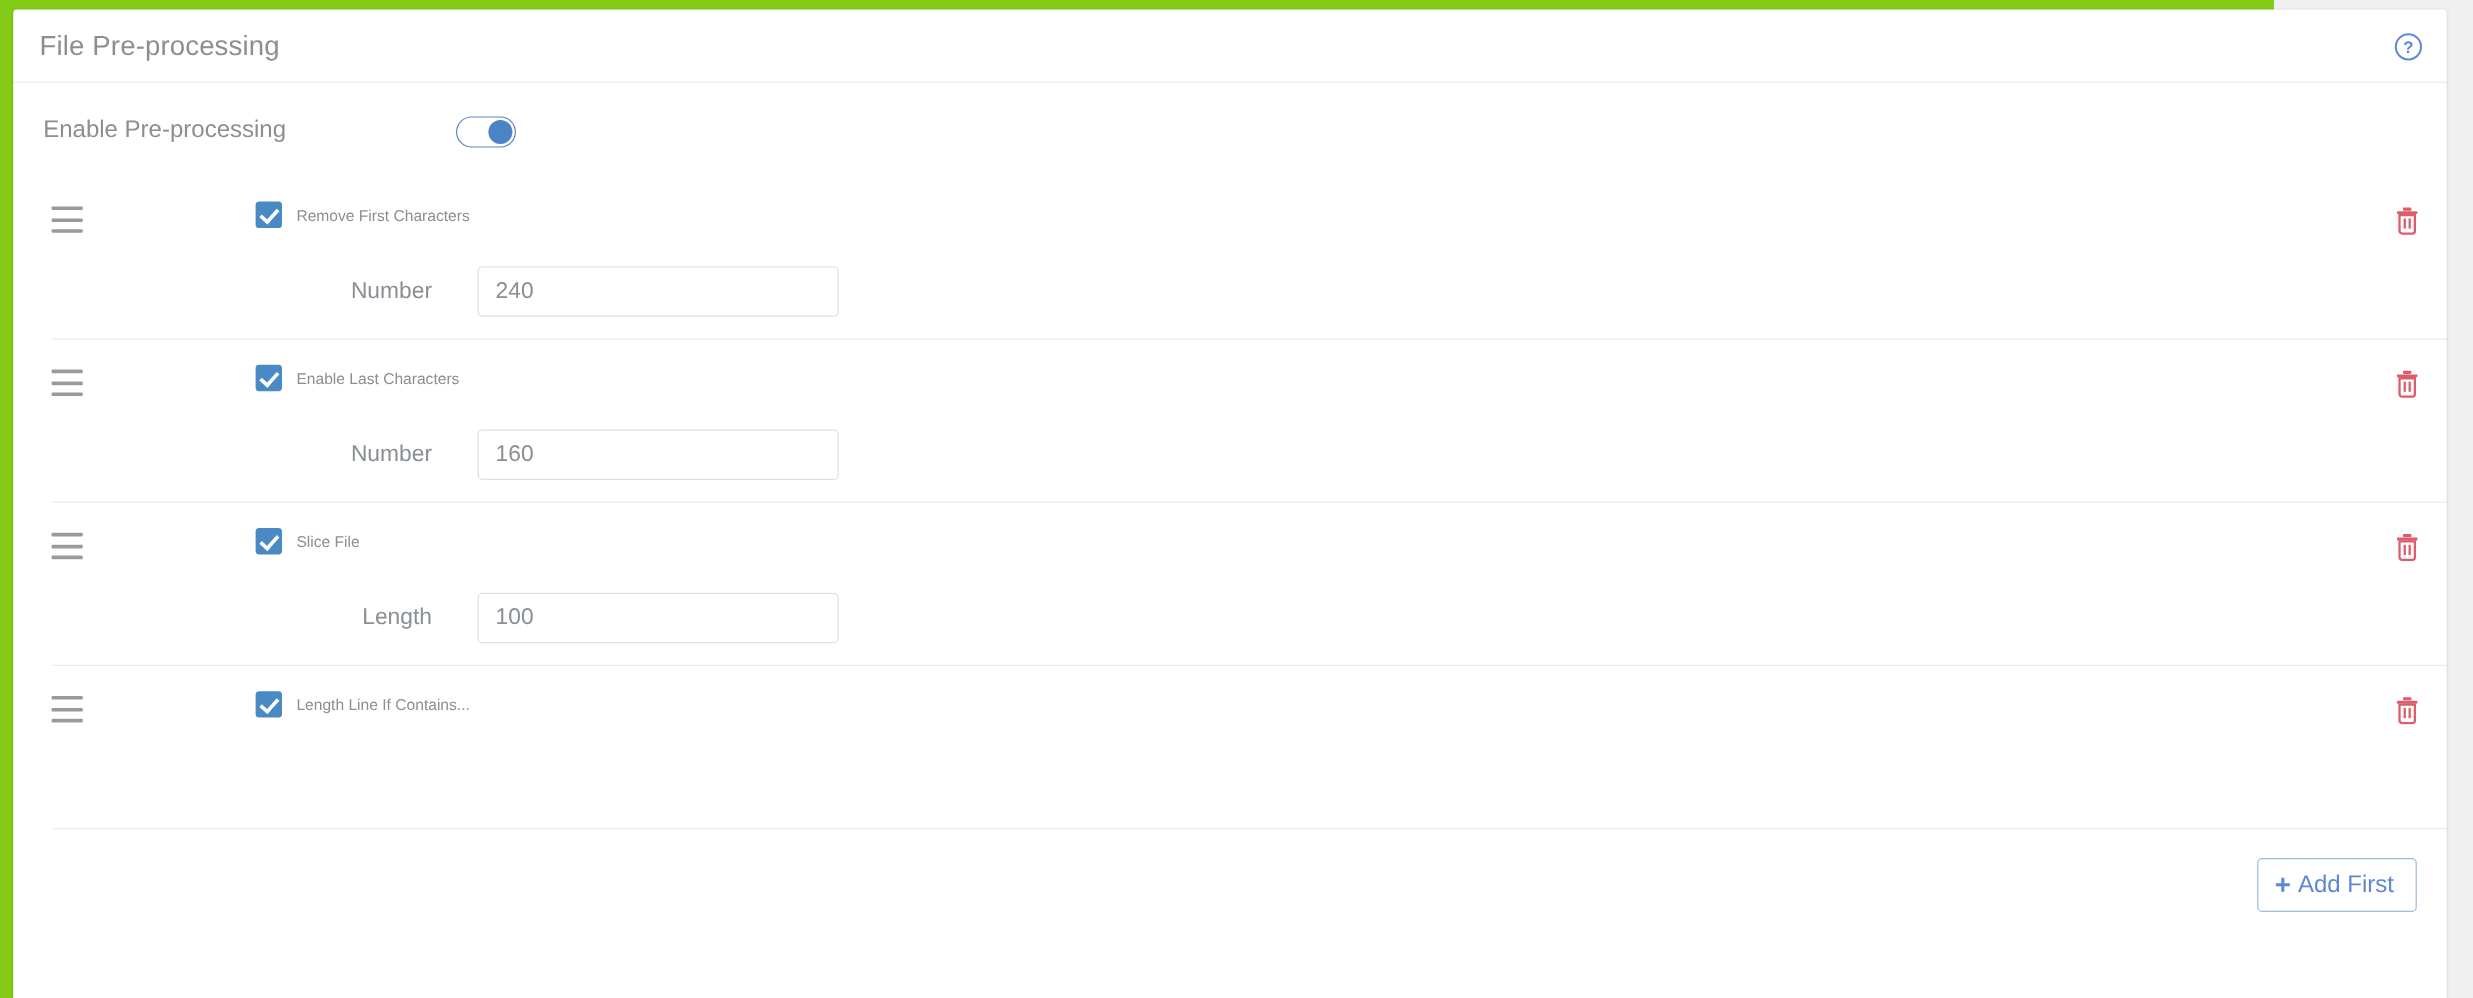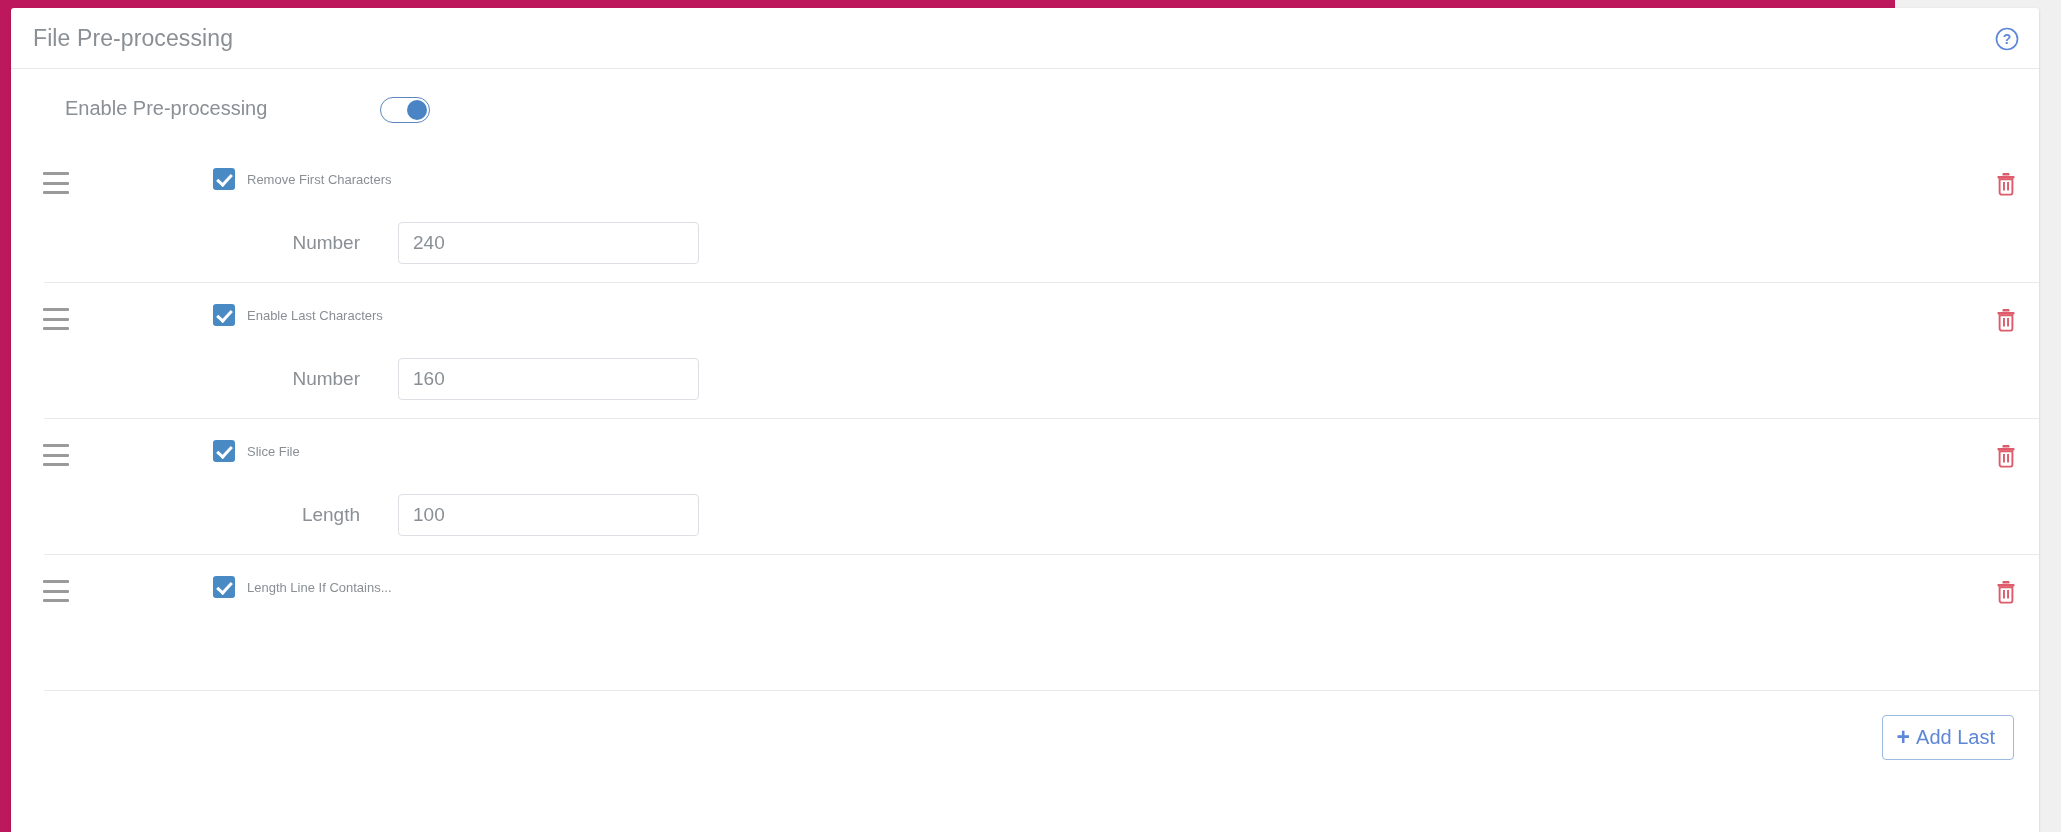--- a/index.html
+++ b/index.html
@@ -10,21 +10,21 @@
     height: 832px;
     background: #f0f0f0;
     font-family: "Liberation Sans", sans-serif;
     overflow: hidden;
   }
 
   .page {
     position: relative;
     width: 1895px;
     height: 832px;
-    background: #be185d;
+    background: #84cc16;
   }
 
   
   .card {
     position: absolute;
     left: 11px;
     top: 8px;
     width: 2028px;
     height: 886px;
     background: #ffffff;
@@ -62,21 +62,20 @@
     position: relative;
     height: 78px;
   }
   .enable-label {
     position: absolute;
     left: 25px;
     top: 28px;
     font-size: 20px;
     color: #8a8f94;
     white-space: nowrap;
-    margin-left: 29px;
   }
   .toggle {
     position: absolute;
     left: 369px;
     top: 28px;
     width: 50px;
     height: 26px;
     border: 1px solid #5b87bd;
     border-radius: 13px;
     background: #ffffff;
@@ -345,18 +344,18 @@
             <rect x="12.1" y="10" width="1.9" height="8.5" fill="#dd5b6a"></rect>
           </svg>
         </div>
       </div>
 
     </div>
 
     <div class="card-footer">
       <button class="add-rule-btn">
         <span class="plus-icon">+</span>
-        <span>Add Last</span>
+        <span>Add First</span>
       </button>
     </div>
 
   </div>
 </div>
 
 </body></html>

